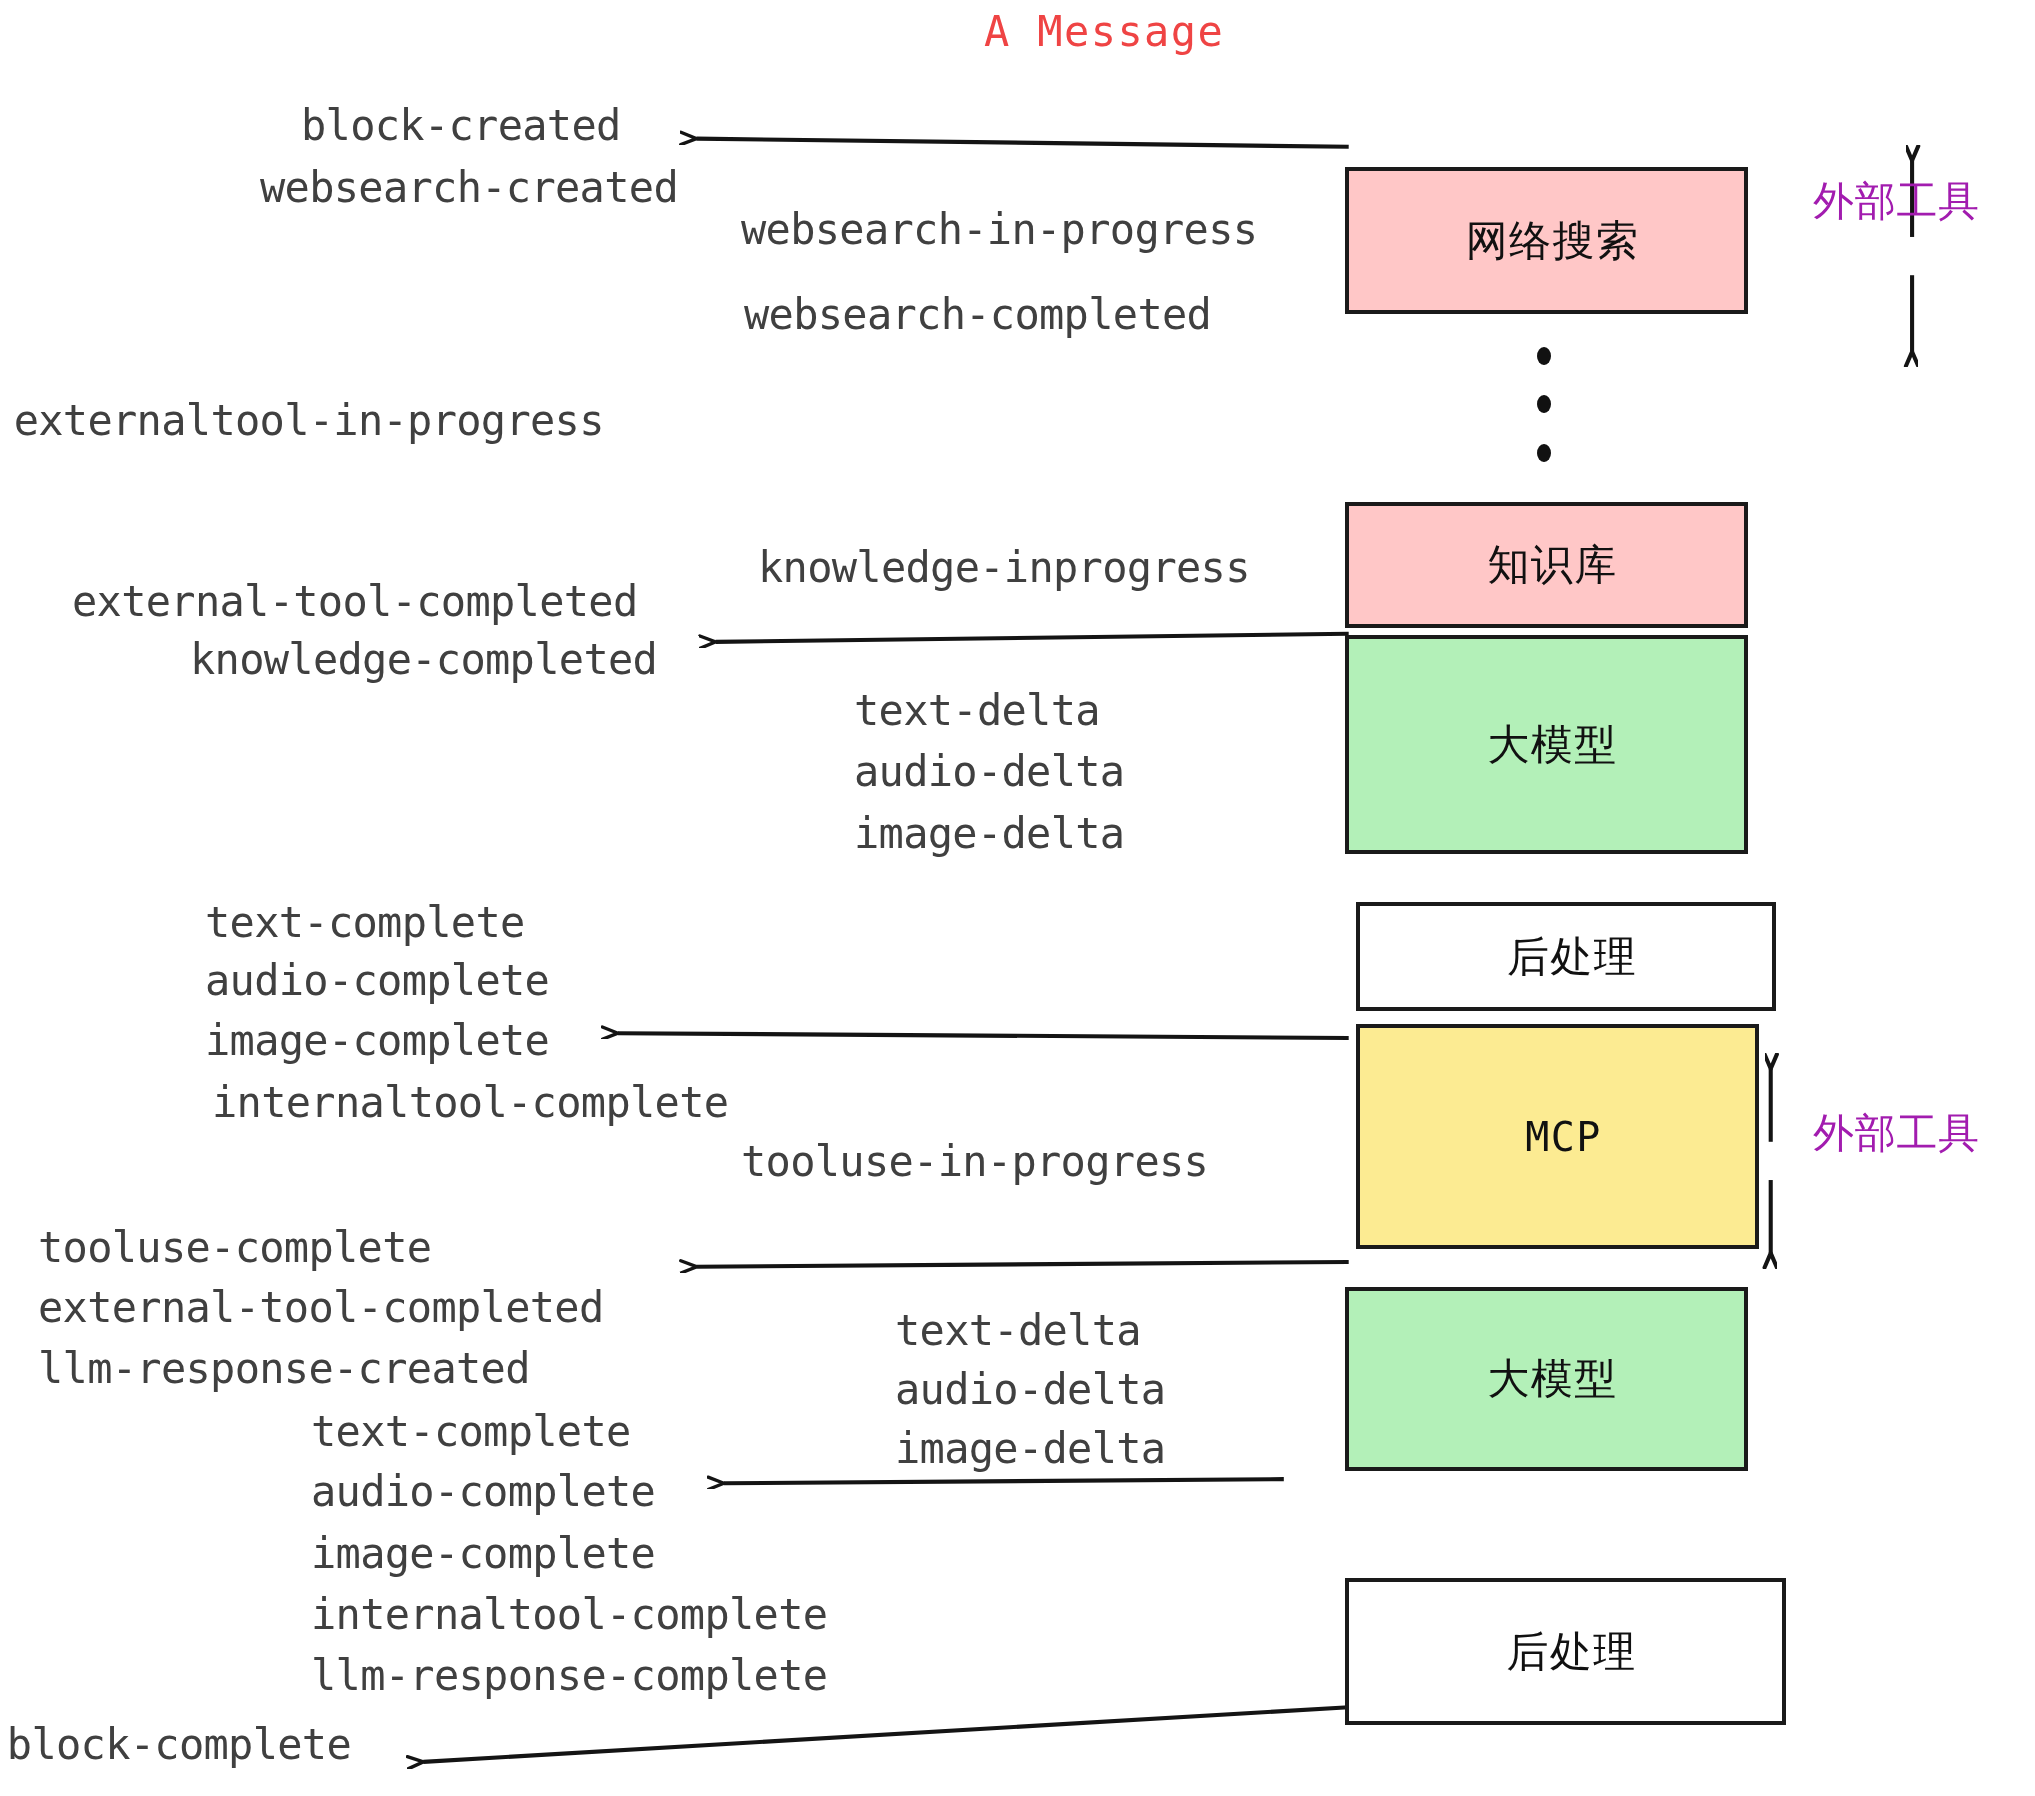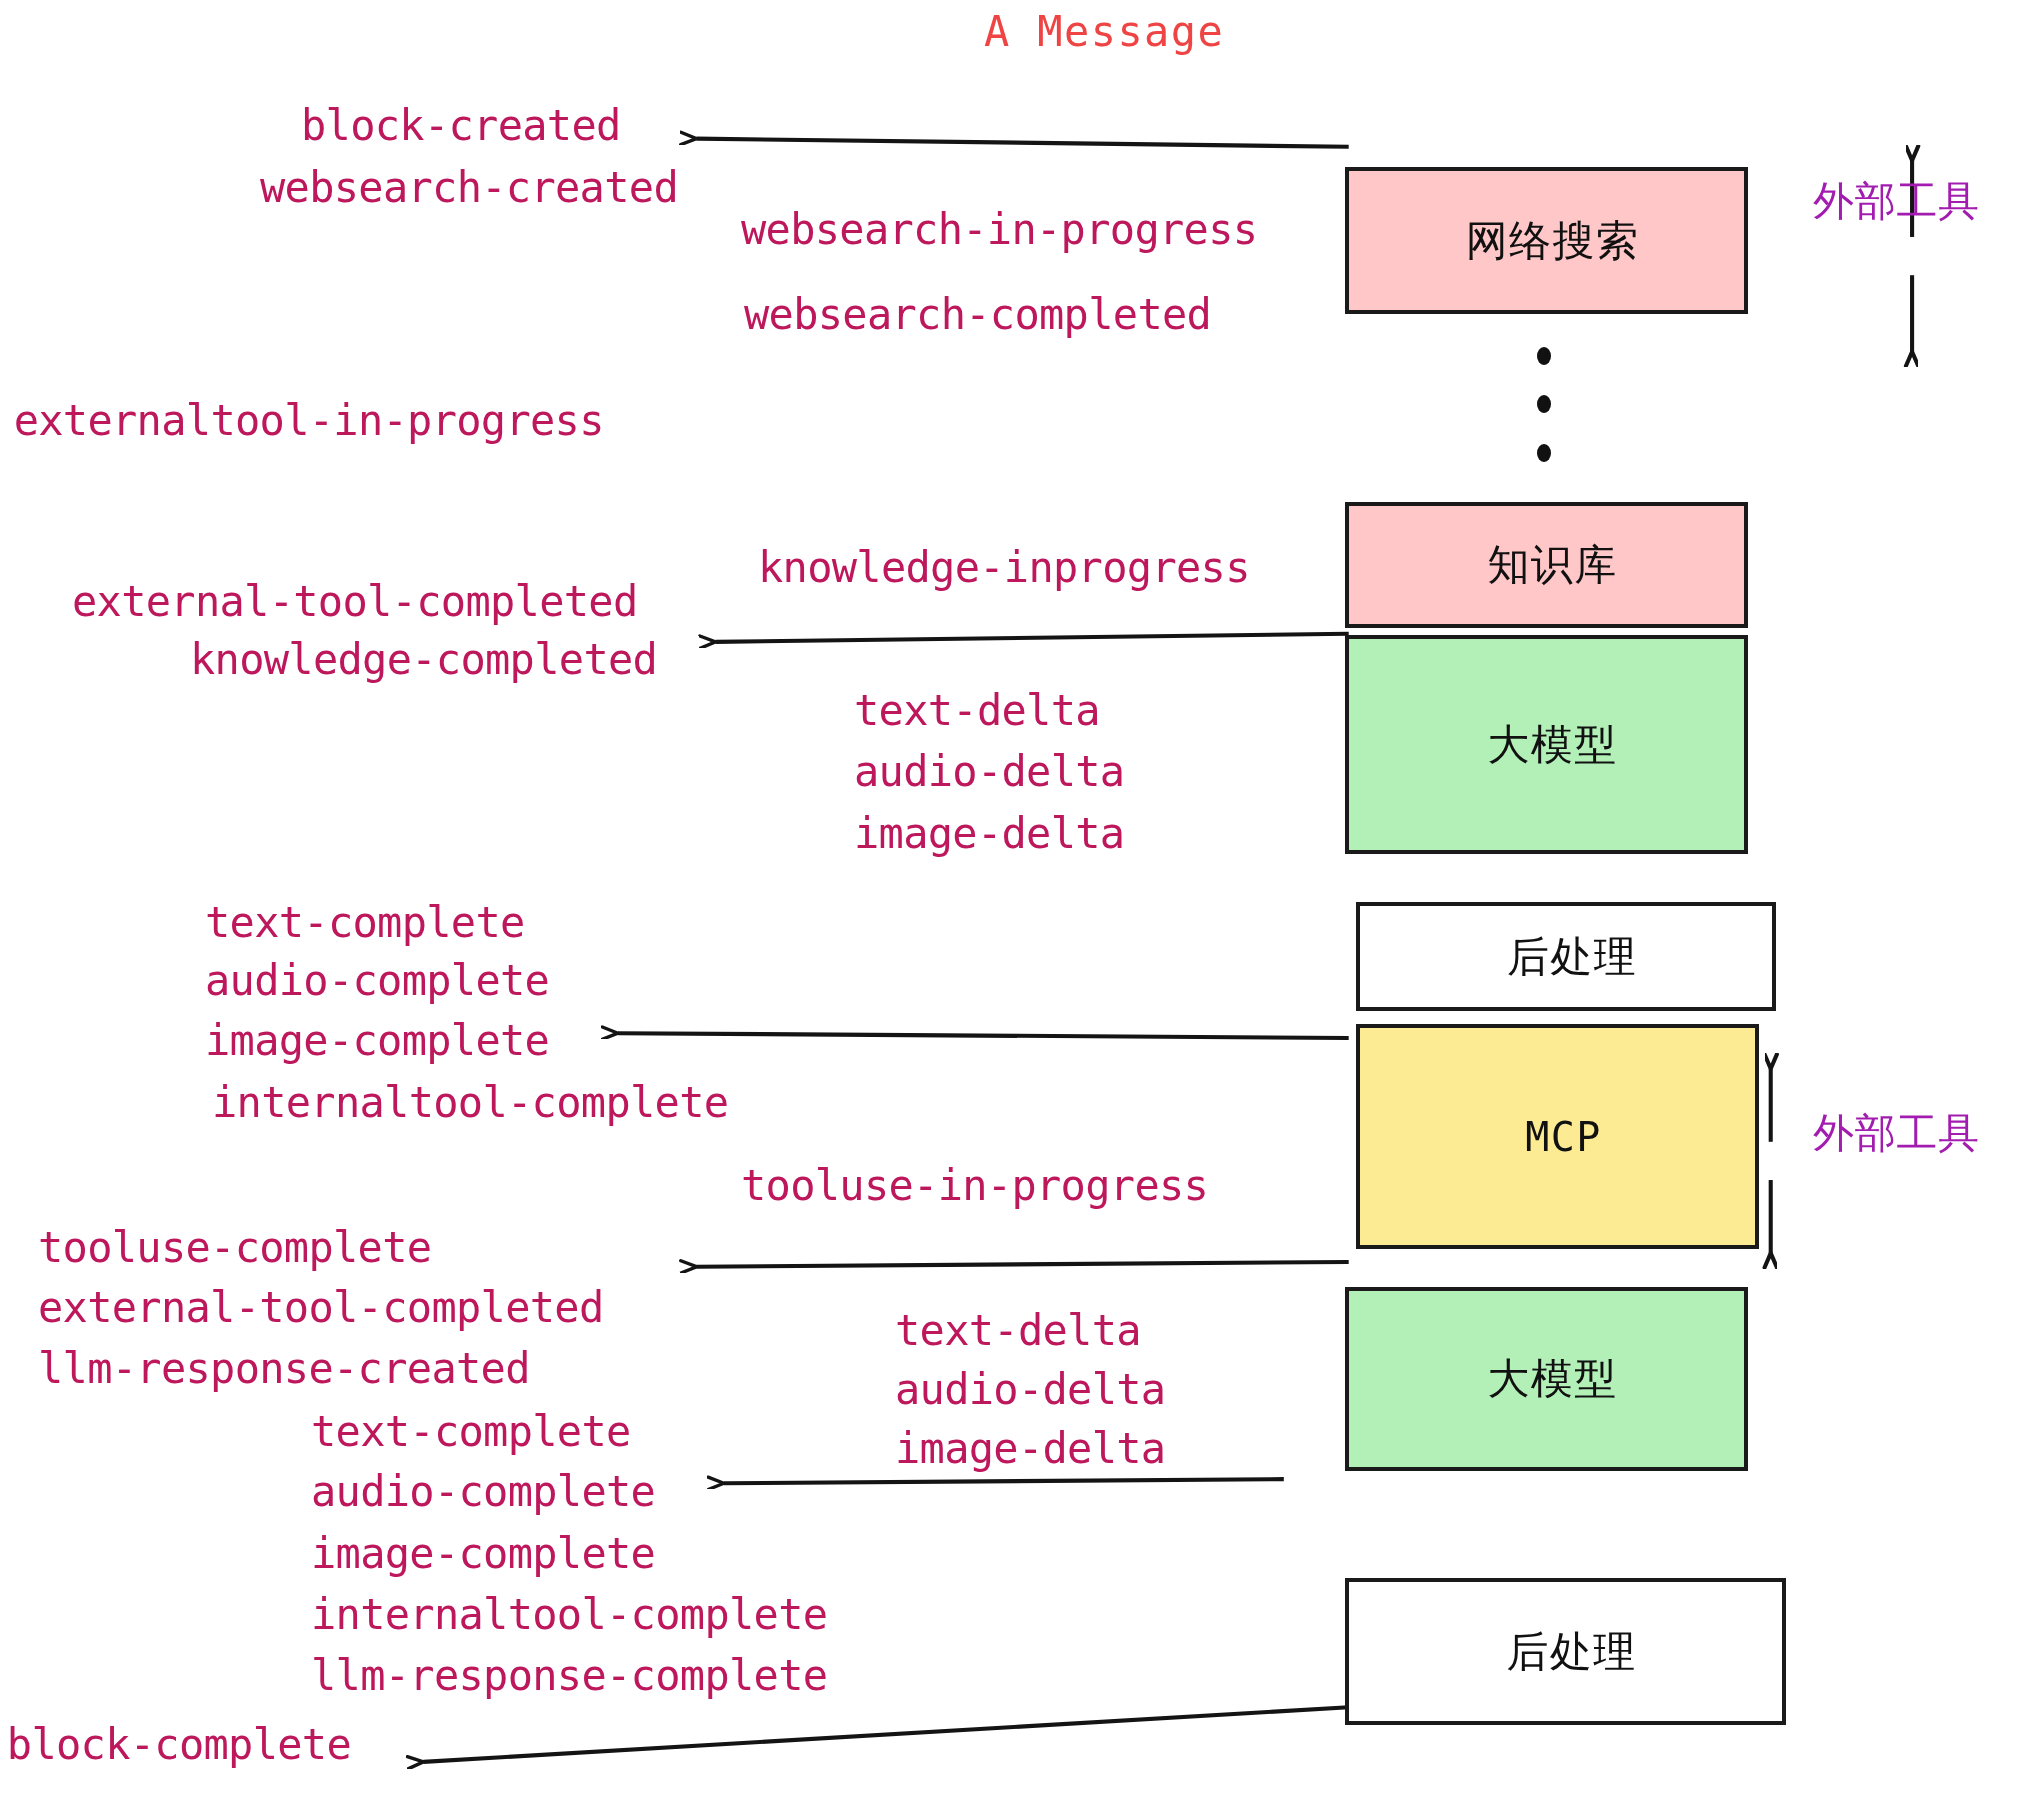--- a/index.html
+++ b/index.html
@@ -20,21 +20,21 @@
     font-family: "DejaVu Sans Mono", monospace;
     font-size: 42px;
     color: #ef4444;
     white-space: nowrap;
     letter-spacing: 1.4px;
   }
   .evt {
     position: absolute;
     font-family: "DejaVu Sans Mono", monospace;
     font-size: 42px;
-    color: #be185d;
+    color: #404040;
     white-space: nowrap;
     letter-spacing: -0.7px;
   }
   .box {
     position: absolute;
     box-sizing: border-box;
     border: 4.1px solid #1a1a1a;
     display: flex;
     align-items: center;
     justify-content: center;
@@ -131,21 +131,21 @@
       <div class="evt" style="left: 758px; top: 543px;">knowledge-inprogress</div>
       <div class="evt" style="left: 72px; top: 577px;">external-tool-completed</div>
       <div class="evt" style="left: 190px; top: 635px;">knowledge-completed</div>
       <div class="evt" style="left: 854px; top: 686px;">text-delta</div>
       <div class="evt" style="left: 854px; top: 747px;">audio-delta</div>
       <div class="evt" style="left: 854px; top: 809px;">image-delta</div>
       <div class="evt" style="left: 205px; top: 898px;">text-complete</div>
       <div class="evt" style="left: 205px; top: 956px;">audio-complete</div>
       <div class="evt" style="left: 205px; top: 1016px;">image-complete</div>
       <div class="evt" style="left: 212px; top: 1078px;">internaltool-complete</div>
-      <div class="evt" style="left: 741px; top: 1137px; margin-top: 24px;">tooluse-in-progress</div>
+      <div class="evt" style="left: 741px; top: 1137px;">tooluse-in-progress</div>
       <div class="evt" style="left: 38px; top: 1223px;">tooluse-complete</div>
       <div class="evt" style="left: 38px; top: 1283px;">external-tool-completed</div>
       <div class="evt" style="left: 38px; top: 1344px;">llm-response-created</div>
       <div class="evt" style="left: 895px; top: 1306px;">text-delta</div>
       <div class="evt" style="left: 895px; top: 1365px;">audio-delta</div>
       <div class="evt" style="left: 895px; top: 1424px;">image-delta</div>
       <div class="evt" style="left: 311px; top: 1407px;">text-complete</div>
       <div class="evt" style="left: 311px; top: 1467px;">audio-complete</div>
       <div class="evt" style="left: 311px; top: 1529px;">image-complete</div>
       <div class="evt" style="left: 311px; top: 1590px;">internaltool-complete</div>

